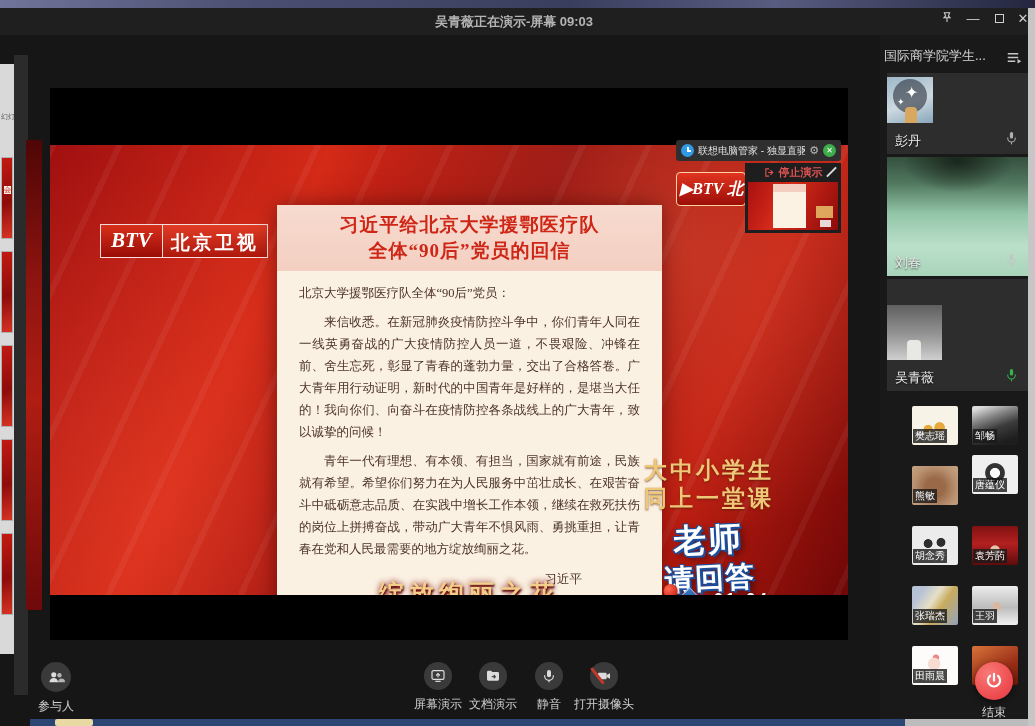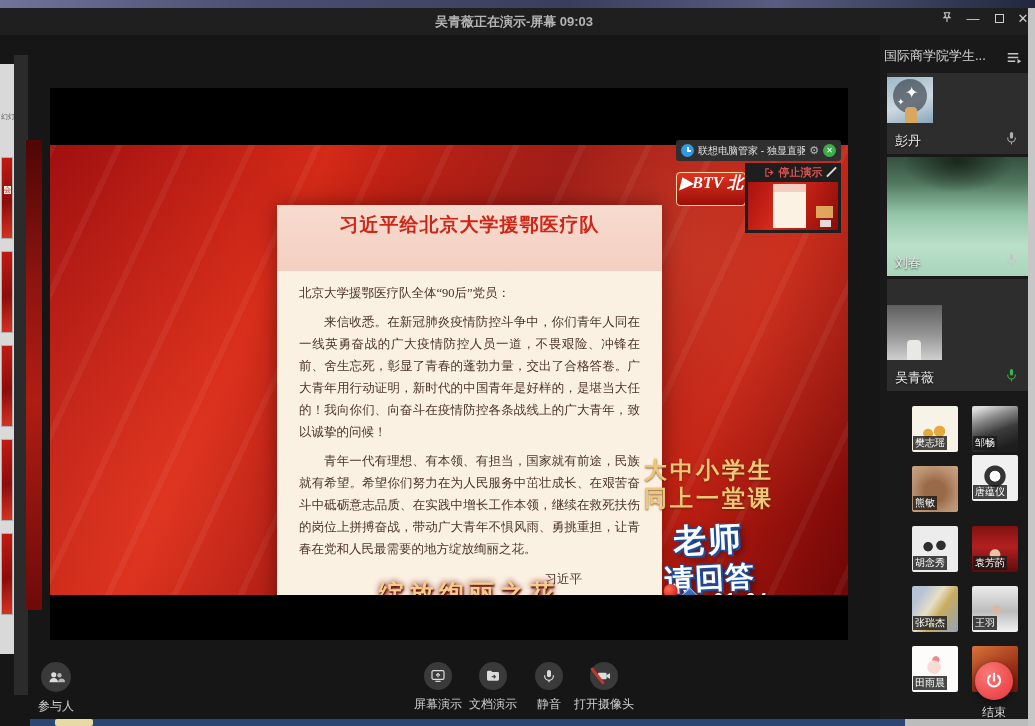--- a/index.html
+++ b/index.html
@@ -95,21 +95,21 @@
     display:flex; align-items:center; gap:4px; padding:0 5px; }
   .clock { width:13px; height:13px; border-radius:50%; background:#2f9be6; flex:0 0 13px; position:relative; }
   .clock::after { content:""; position:absolute; left:6px; top:3px; width:1.5px; height:5px; background:#fff; }
   .clock::before { content:""; position:absolute; left:6px; top:6px; width:4px; height:1.5px; background:#fff; }
   .notif .txt { font-size:10px; color:#e2e2e2; white-space:nowrap; overflow:hidden; flex:1; }
   .gear { font-size:11px; color:#b8b8b8; }
   .notif-close { width:13px; height:13px; border-radius:50%; background:#3fae4a; color:#fff; font-size:8px;
     line-height:13px; text-align:center; flex:0 0 13px; }
   .mini-btv { position:absolute; left:626px; top:84px; width:70px; height:34px; border:1px solid #ffd2a0; border-radius:4px;
     background:linear-gradient(180deg,#e03420,#9c0e08); color:#fff; font:italic bold 16px "Liberation Serif", serif;
-    display:flex; align-items:flex-start; padding:0 3px; overflow:hidden; white-space:nowrap; }
+    display:flex; align-items:center; padding:0 3px; overflow:hidden; white-space:nowrap; }
   .preview { position:absolute; left:695px; top:75px; width:96px; height:70px; background:#1e1e1e; }
   .preview .stop-row { height:18px; display:flex; align-items:center; justify-content:center; gap:4px; }
   .stop-label { font-size:11px; font-weight:bold; color:#e05353; }
   .pencil { position:absolute; right:3px; top:8px; width:13px; height:2px; background:#ddd; transform:rotate(-45deg); }
   .thumb { position:absolute; left:3px; top:19px; width:90px; height:48px;
     background:linear-gradient(115deg,#a81010,#d62b1a 40%,#8c0a0a); }
   .thumb-letter { position:absolute; left:28%; top:4%; width:36%; height:92%; background:#fbf2e4; }
   .thumb-letter::before { content:""; position:absolute; left:0; top:0; width:100%; height:18%; background:#f3cfc1; }
   .thumb-block1 { position:absolute; right:6%; top:50%; width:18%; height:26%; background:#e9c06a; opacity:.85; }
   .thumb-block2 { position:absolute; right:8%; top:80%; width:12%; height:14%; background:#f0f0f0; opacity:.9; }
@@ -137,21 +137,21 @@
   .sp1 { left:18px; top:6px; font-size:16px; }
   .sp2 { left:10px; top:20px; font-size:9px; }
   .figure { position:absolute; left:18px; bottom:0; width:12px; height:16px; background:#d8a860; border-radius:4px 4px 0 0; }
   .video-liuchun { position:absolute; inset:0;
     background:linear-gradient(180deg,#35503f 0%,#51785f 22%,#93c6a9 48%,#bbe0ca 75%,#a9d4ba 100%); }
   .video-liuchun::after { content:""; position:absolute; left:10%; top:-8%; width:80%; height:38%; border-radius:50%;
     background:radial-gradient(ellipse at 50% 30%, rgba(20,30,20,.85), rgba(20,30,20,0) 70%); }
   .av-wuqingwei { top:26px; width:55px; height:55px; position:absolute;
     background:linear-gradient(180deg,#5f5f5f,#969696 55%,#cfcfcf); }
   .av-wuqingwei .figure { left:20px; width:14px; height:20px; background:#e8e8e4; }
-  .gtile { position:absolute; width:46px; height:46px; background:#2d2d2d; overflow:hidden; border-radius:2px; }
+  .gtile { position:absolute; width:46px; height:39px; background:#2d2d2d; overflow:hidden; border-radius:2px; }
   .gname { position:absolute; left:1px; bottom:2px; font-size:10px; color:#fff; background:rgba(25,25,25,.8);
     padding:0 2px; max-width:43px; white-space:nowrap; overflow:hidden; }
   .av-1 { background:radial-gradient(circle at 35% 60%, #e8a93c 11%, transparent 13%),
           radial-gradient(circle at 60% 55%, #e8a93c 14%, transparent 16%), #f7f3e6; }
   .av-2 { background:linear-gradient(160deg,#dcdcdc 8%,#8a8a8a 30%,#3c3c3c 55%,#1e1e1e 85%); }
   .av-3 { background:radial-gradient(circle at 50% 55%, #9a6a48 30%, #b89070 65%, #c8a684); }
   .av-4 { background:radial-gradient(circle at 50% 46%, #ffffff 15%, #333 17% 30%, transparent 33%), #f0f0f0; }
   .av-5 { background:radial-gradient(circle at 35% 45%, #2e2e2e 11%, transparent 13%),
           radial-gradient(circle at 63% 42%, #2e2e2e 11%, transparent 13%), #ececec; }
   .av-6 { background:radial-gradient(circle at 50% 62%, #e8c4a4 13%, transparent 16%),
@@ -198,24 +198,29 @@
       <div class="ppt-thumb" style="top:281px"></div>
       <div class="ppt-thumb" style="top:375px"></div>
       <div class="ppt-thumb" style="top:469px"></div>
     </div>
     <div class="red-sliver"></div>
 
     <div class="video-box">
       <div class="broadcast">
         <div class="streaks"></div>
 
+        <div class="btv-logo">
+          <div class="btv-abbr">BTV</div>
+          <div class="btv-name">北京卫视</div>
+        </div>
 
         <div class="letter">
           <div class="letter-head">
             <div class="t">习近平给北京大学援鄂医疗队</div>
+            <div class="t">全体“90后”党员的回信</div>
           </div>
           <div class="letter-body">
             <div class="salutation">北京大学援鄂医疗队全体“90后”党员：</div>
             <div class="para">来信收悉。在新冠肺炎疫情防控斗争中，你们青年人同在一线英勇奋战的广大疫情防控人员一道，不畏艰险、冲锋在前、舍生忘死，彰显了青春的蓬勃力量，交出了合格答卷。广大青年用行动证明，新时代的中国青年是好样的，是堪当大任的！我向你们、向奋斗在疫情防控各条战线上的广大青年，致以诚挚的问候！</div>
             <div class="para">青年一代有理想、有本领、有担当，国家就有前途，民族就有希望。希望你们努力在为人民服务中茁壮成长、在艰苦奋斗中砥砺意志品质、在实践中增长工作本领，继续在救死扶伤的岗位上拼搏奋战，带动广大青年不惧风雨、勇挑重担，让青春在党和人民最需要的地方绽放绚丽之花。</div>
             <div class="sig">习近平</div>
             <div class="lt-date">2020年3月15日</div>
           </div>
           <div class="envelope"></div>
         </div>

